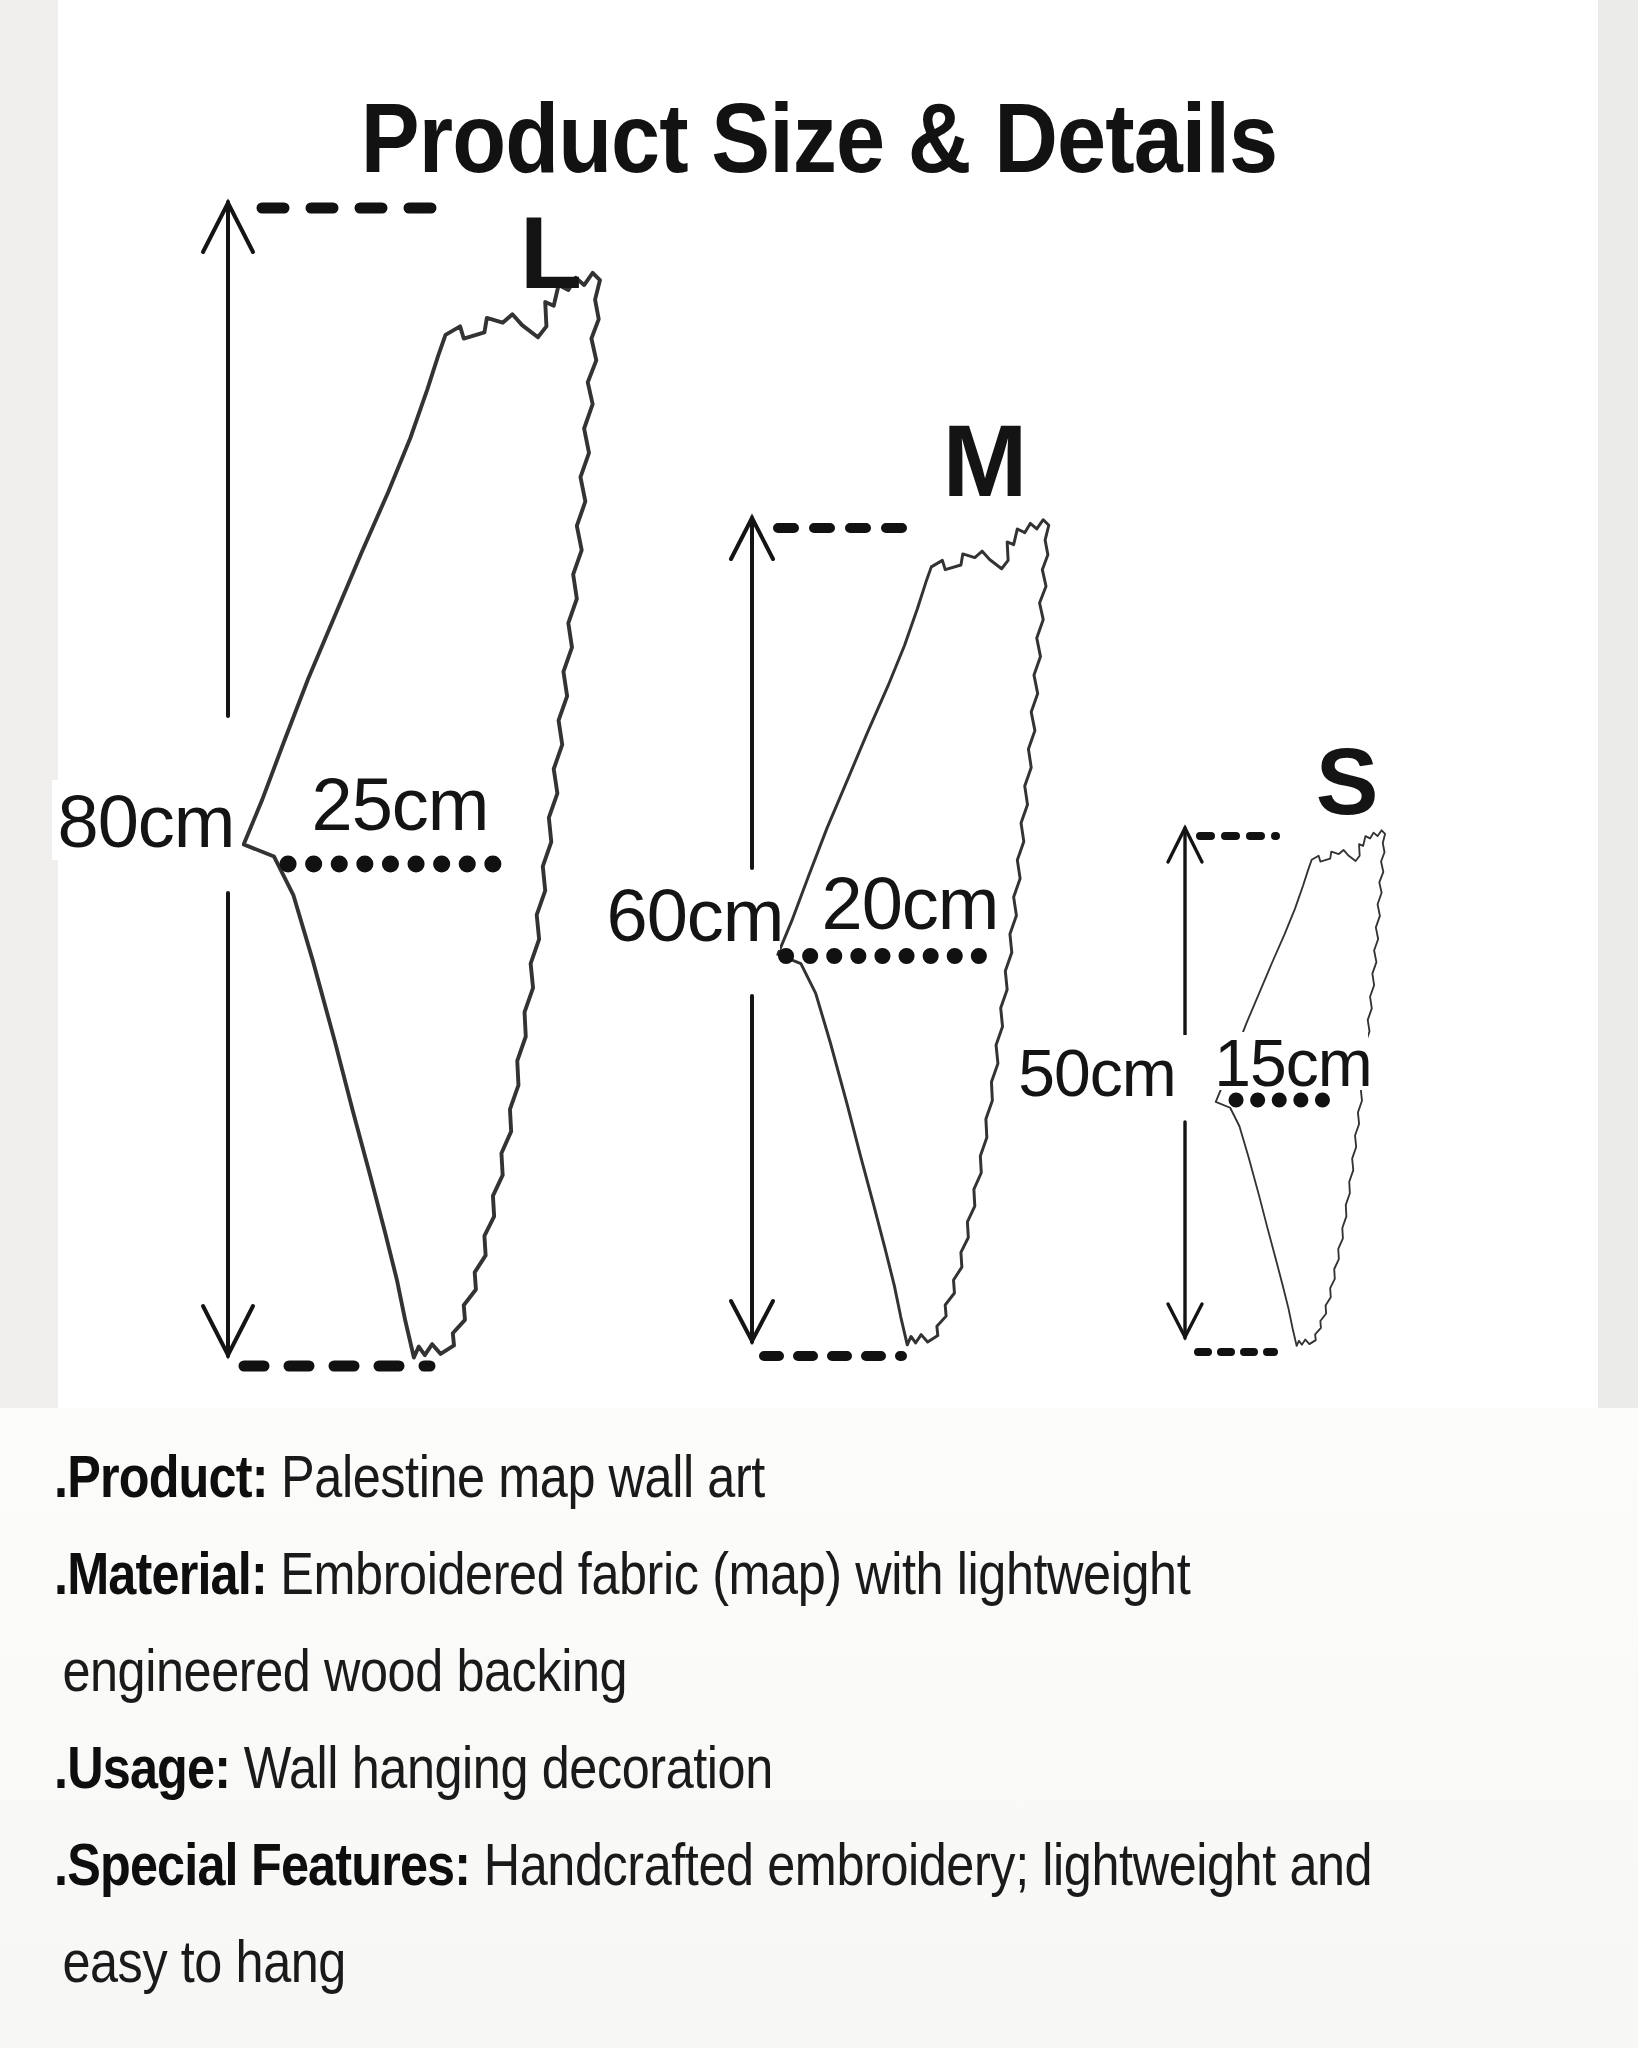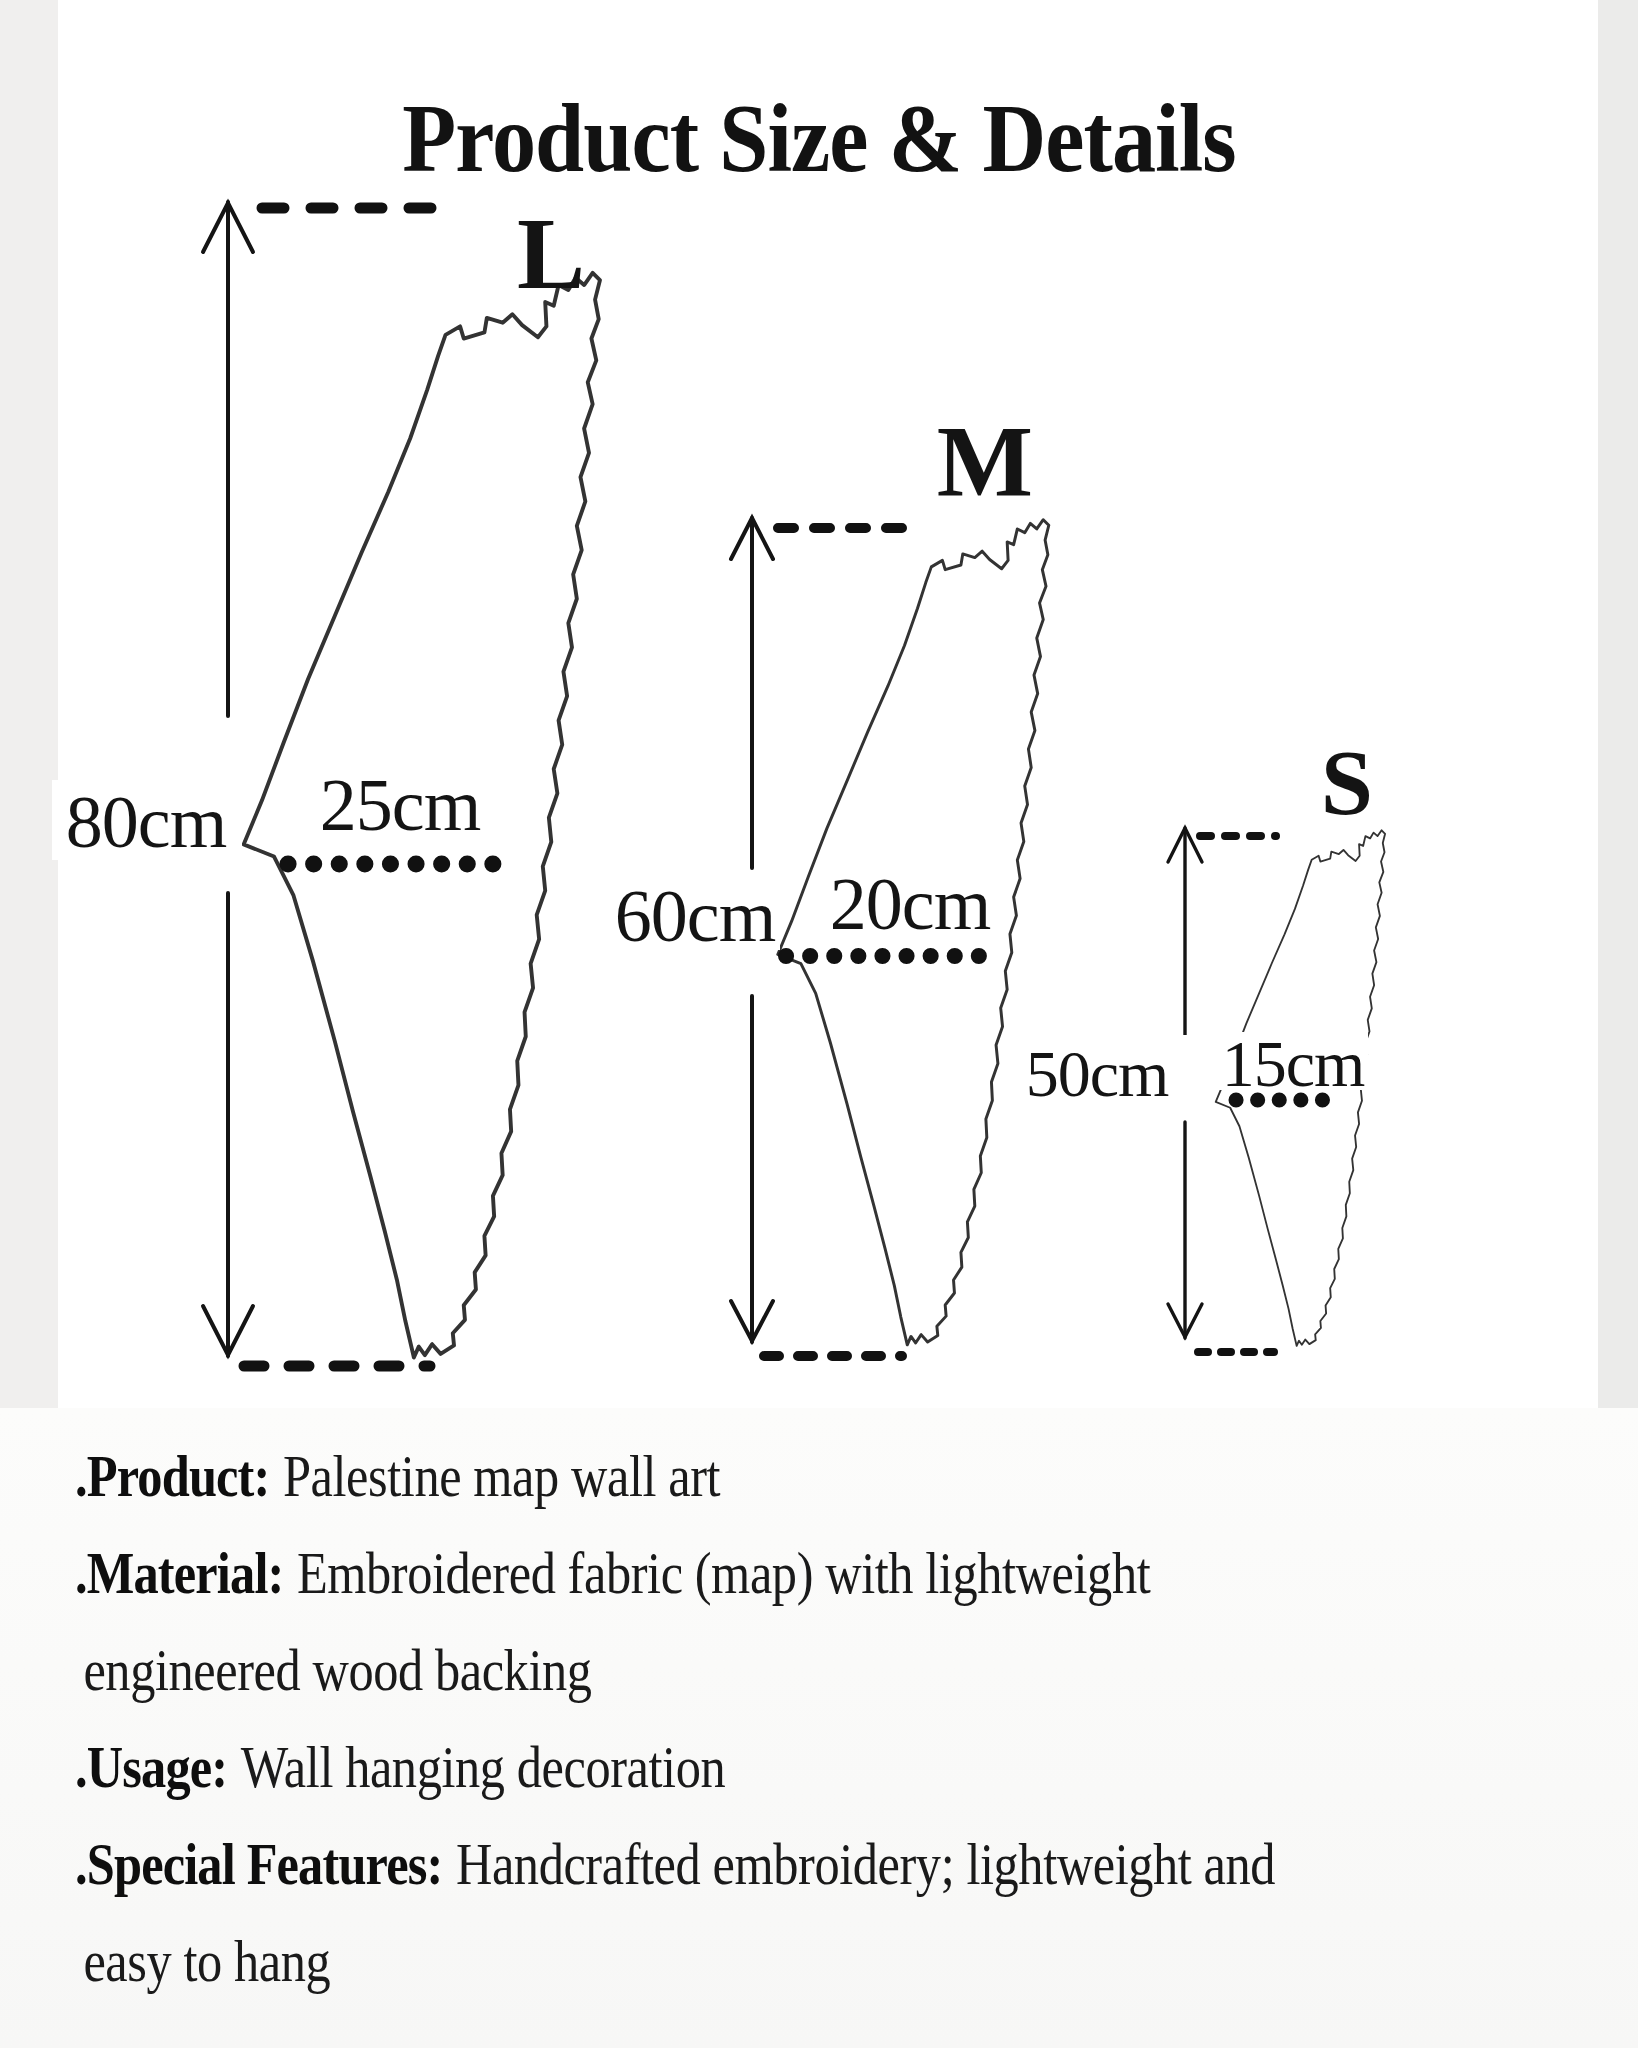--- a/index.html
+++ b/index.html
@@ -1,20 +1,20 @@
 <!DOCTYPE html>
 <html><head>
 <meta charset="utf-8">
 <style>
   html,body{margin:0;padding:0;}
   .page{
     position:relative;
     width:1638px;height:2048px;
     background:#f6f6f5;
-    font-family:Liberation Serif, serif;
+    font-family:Liberation Sans, sans-serif;
     color:#151515;
     overflow:hidden;
   }
   .card{
     position:absolute;left:58px;top:0;width:1542px;height:1408px;
     background:#ffffff;
   }
   .edge-left{position:absolute;left:0;top:0;width:58px;height:1408px;background:#f0efee;}
   .edge-right{position:absolute;right:0;top:0;width:40px;height:1408px;background:#ebebea;}
   .text-section{
@@ -33,21 +33,21 @@
   svg .arrow{stroke:#141414;stroke-width:4;fill:none;stroke-linecap:round;}
   svg .arrow-s{stroke:#141414;stroke-width:3.4;fill:none;stroke-linecap:round;}
   svg .dash{stroke:#111111;fill:none;stroke-linecap:round;}
   svg text{fill:#141414;}
   .size-letter{font-size:102px;font-weight:700;}
   .size-letter.s{font-size:94px;}
   .cm{font-size:74px;font-weight:400;letter-spacing:-1px;}
   .cm.small{font-size:66px;}
   .labelbg{fill:#ffffff;}
   .details{
-    position:absolute;left:75px;top:1408px;width:1520px;padding-top:20px;
+    position:absolute;left:54px;top:1408px;width:1520px;padding-top:20px;
   }
   .dline{
     margin:0;height:97px;line-height:97px;
     font-size:60px;letter-spacing:-0.5px;white-space:nowrap;
     transform:scaleX(0.84);transform-origin:0 50%;
     color:#1a1a1a;
   }
   .dline b{font-weight:700;letter-spacing:-1px;margin-right:16px;color:#0e0e0e;}
   .dline.cont{padding-left:10px;}
 </style>

